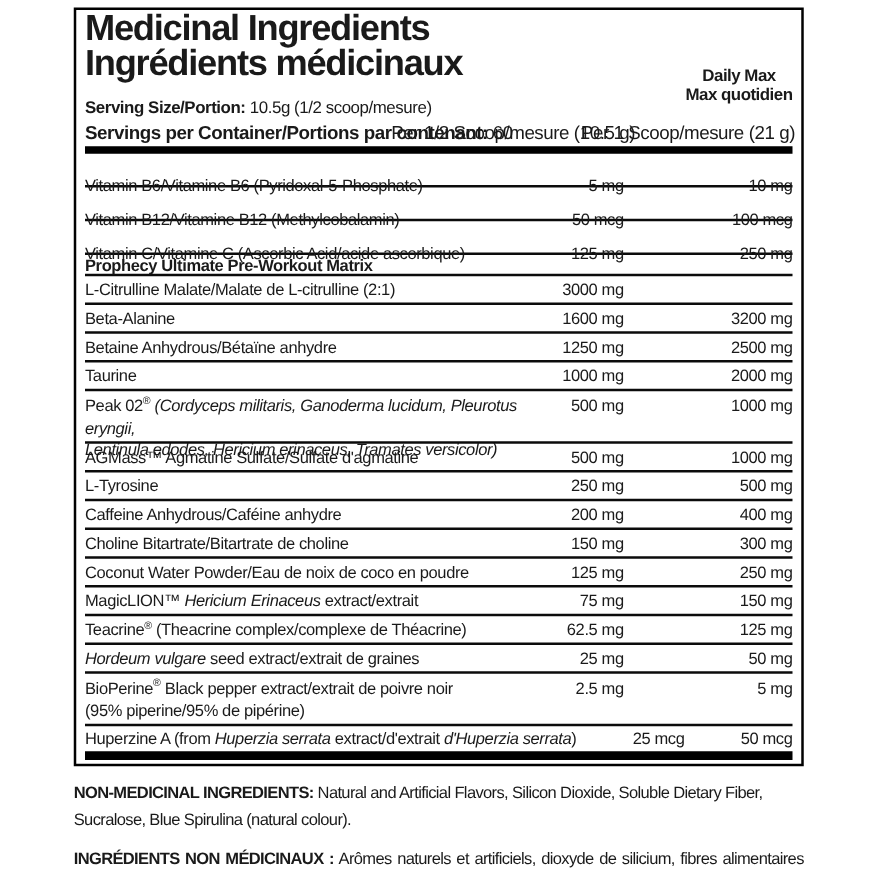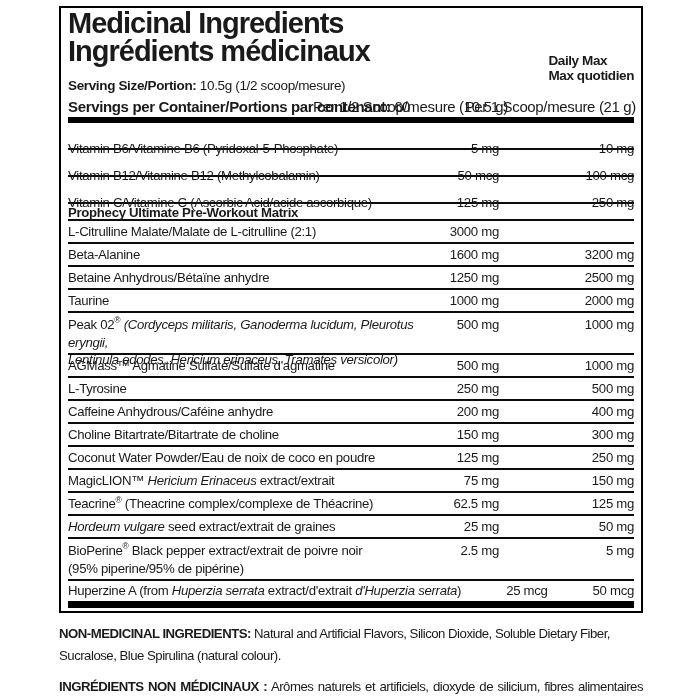--- a/index.html
+++ b/index.html
@@ -2,21 +2,21 @@
 <html><head>
 <meta charset="utf-8">
 <style>
   html,body{margin:0;padding:0;background:#ffffff;}
   .stage{position:relative;width:700px;height:700px;background:#ffffff;overflow:hidden;
          font-family:"Liberation Sans",sans-serif;color:#1a1a1a;}
   .panel{position:absolute;left:59px;top:6px;width:584px;height:607px;
          border:2.5px solid #000;box-sizing:border-box;padding:0 7px;background:#fff;}
   .head{position:relative;height:109px;}
   .title{position:absolute;left:0;top:1px;font-size:29px;line-height:28px;font-weight:bold;letter-spacing:-1px;white-space:nowrap;}
-  .daily{position:absolute;right:0;top:45px;text-align:left;font-size:13.5px;line-height:15px;font-weight:bold;letter-spacing:-0.4px;}
+  .daily{position:absolute;right:0;top:45px;text-align:center;font-size:13.5px;line-height:15px;font-weight:bold;letter-spacing:-0.4px;}
   .serving{position:absolute;left:0;top:70px;font-size:13.5px;letter-spacing:-0.35px;white-space:nowrap;}
   .servings{position:absolute;left:0;top:90px;width:100%;font-size:15px;letter-spacing:-0.35px;}
   .servings .c1h{position:absolute;right:126px;top:0;white-space:nowrap;}
   .servings .c2h{position:absolute;right:-2px;top:0;white-space:nowrap;}
   .bar{background:#000;}
   .bar.top{height:6px;}
   .bar.bottom{height:7px;}
   #rows{font-size:13.2px;letter-spacing:-0.3px;}
   .row{display:flex;align-items:flex-start;border-bottom:2px solid #0b0b0b;box-sizing:border-box;}
   .row .name{width:376px;line-height:16px;}

